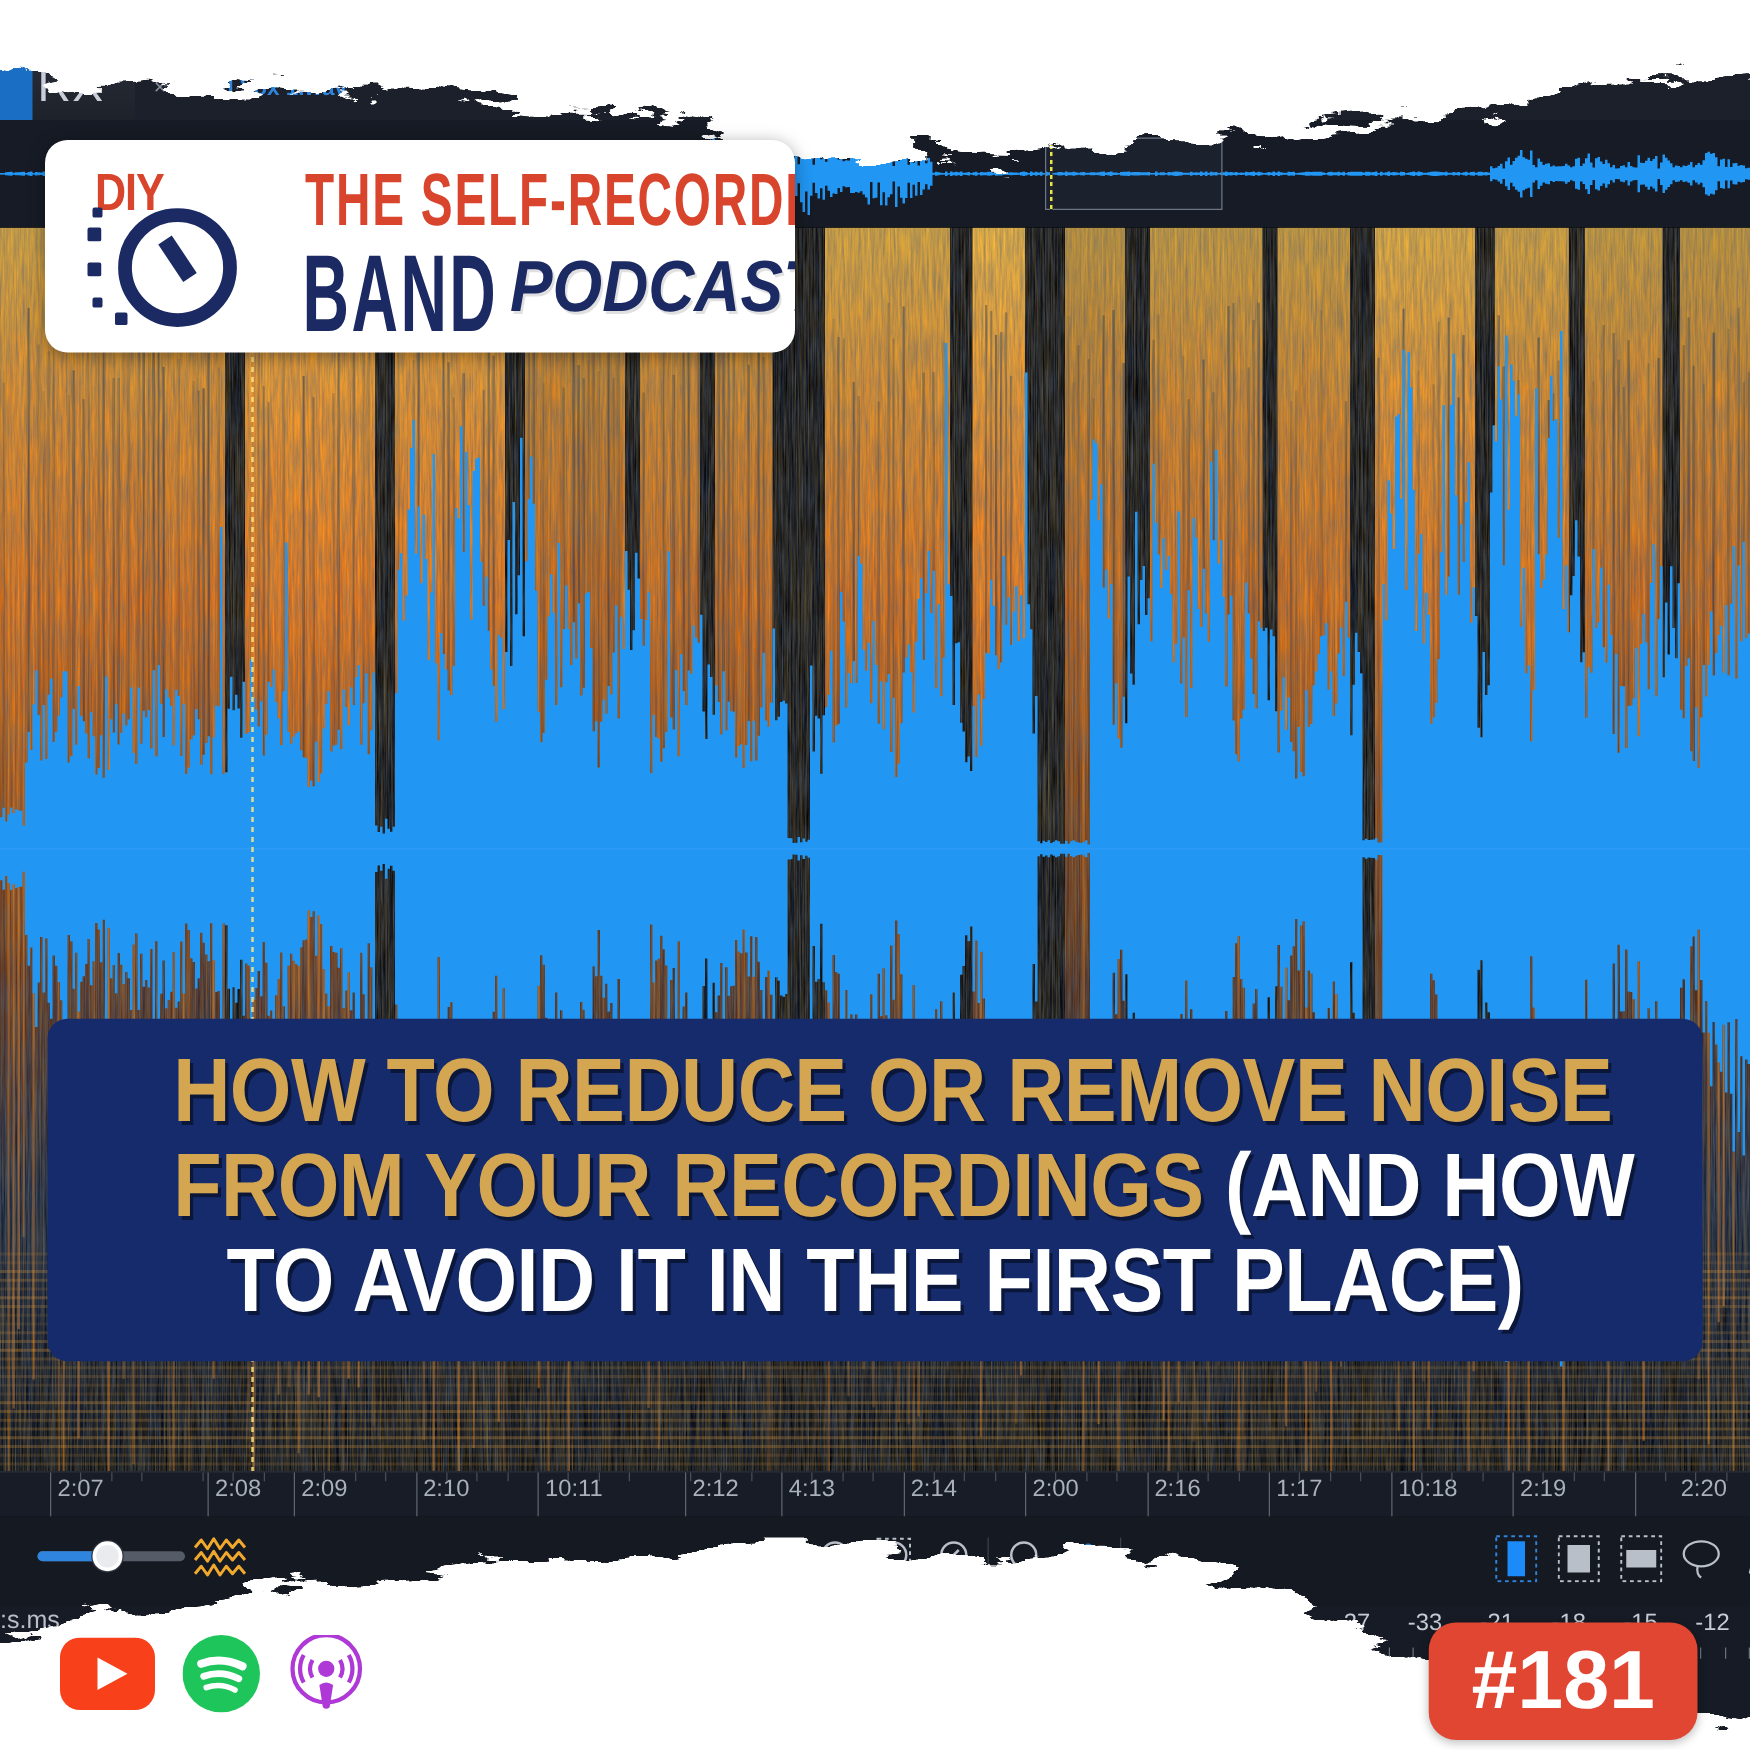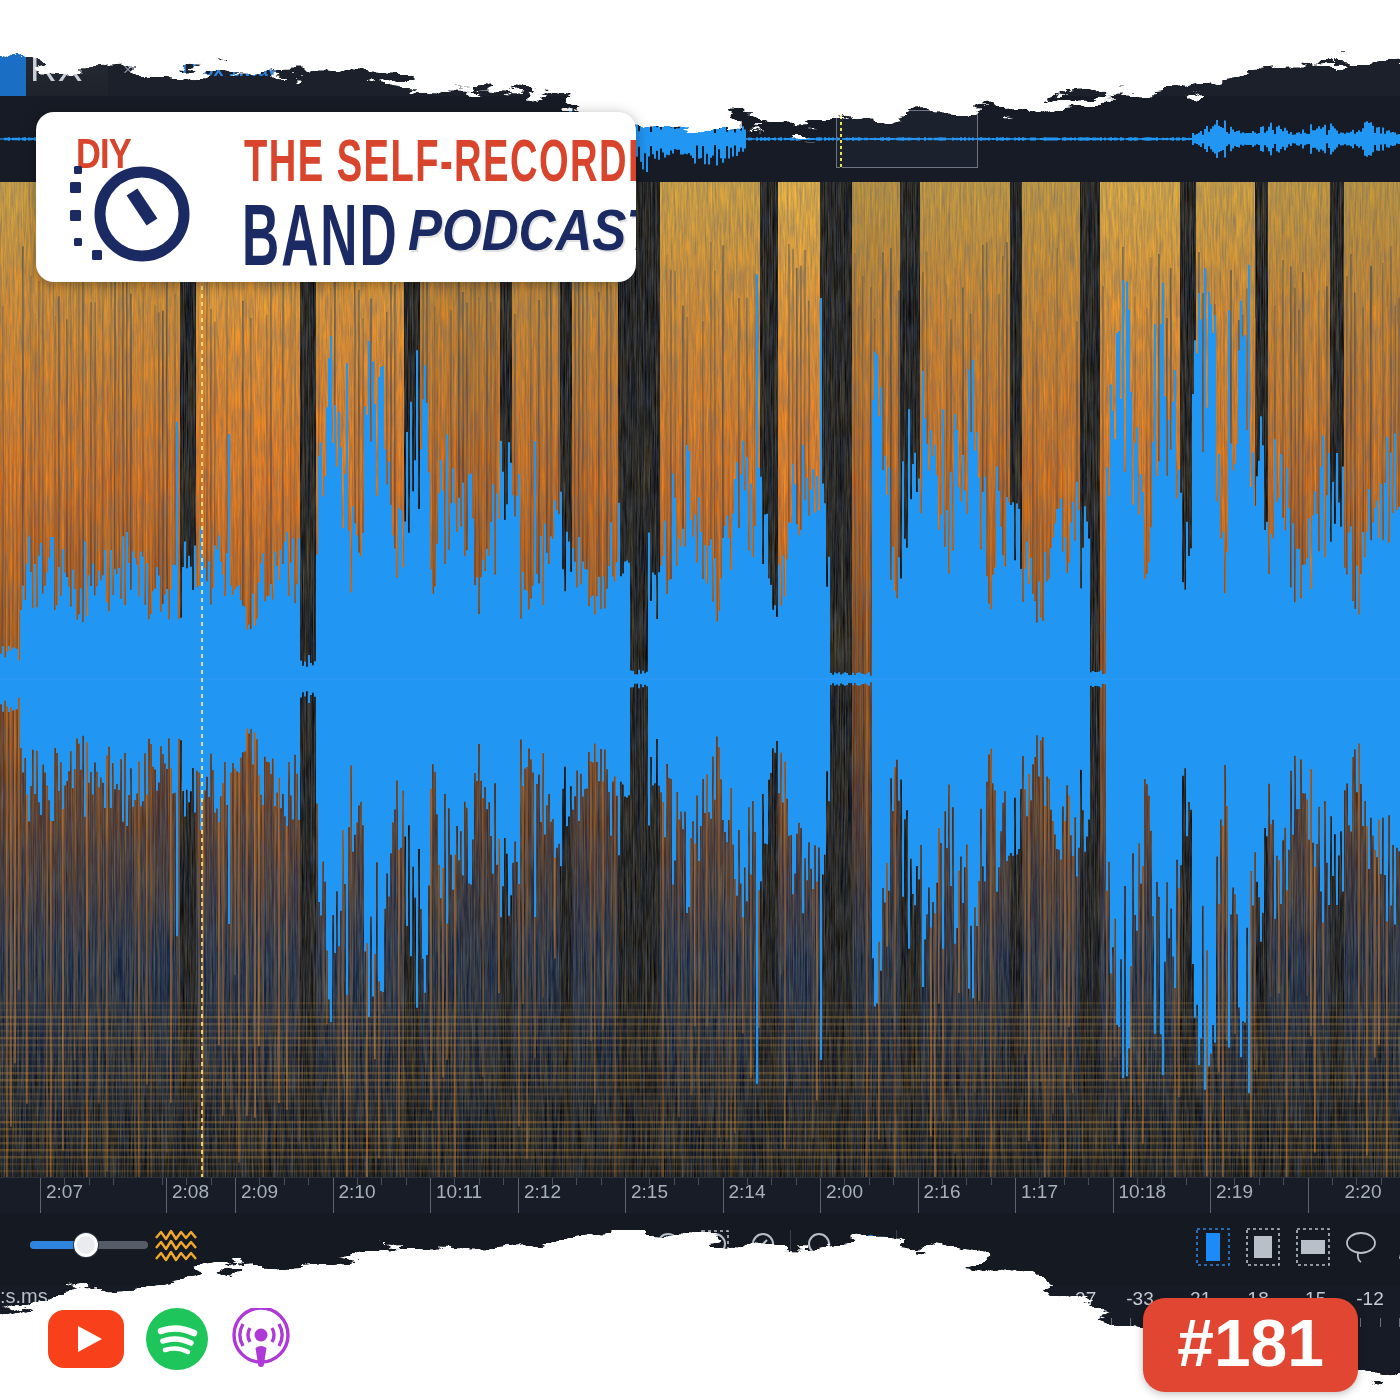--- a/index.html
+++ b/index.html
@@ -696,25 +696,25 @@
         <div class="subtick" style="left: 283.75px;"></div>
         <div class="subtick" style="left: 308.125px;"></div>
         <div class="tick" style="left: 332.5px;">2:10</div>
         <div class="subtick" style="left: 356.875px;"></div>
         <div class="subtick" style="left: 381.25px;"></div>
         <div class="subtick" style="left: 405.625px;"></div>
         <div class="tick" style="left: 430px;">10:11</div>
         <div class="subtick" style="left: 454.375px;"></div>
         <div class="subtick" style="left: 478.75px;"></div>
         <div class="subtick" style="left: 503.125px;"></div>
-        <div class="tick" style="left: 518px;">2:12</div>
+        <div class="tick" style="left: 548px;">2:12</div>
         <div class="subtick" style="left: 551.875px;"></div>
         <div class="subtick" style="left: 576.25px;"></div>
         <div class="subtick" style="left: 600.625px;"></div>
-        <div class="tick" style="left: 625px;">2:15</div>
+        <div class="tick" style="left: 625px;">4:13</div>
         <div class="subtick" style="left: 649.375px;"></div>
         <div class="subtick" style="left: 673.75px;"></div>
         <div class="subtick" style="left: 698.125px;"></div>
         <div class="tick" style="left: 722.5px;">2:14</div>
         <div class="subtick" style="left: 746.875px;"></div>
         <div class="subtick" style="left: 771.25px;"></div>
         <div class="subtick" style="left: 795.625px;"></div>
         <div class="tick" style="left: 820px;">2:00</div>
         <div class="subtick" style="left: 844.375px;"></div>
         <div class="subtick" style="left: 868.75px;"></div>
@@ -899,20 +899,25 @@
       </g>
       <circle cx="76" cy="50" r="42" fill="none" stroke="#1b2a63" stroke-width="11"></circle>
       <line x1="66" y1="28" x2="86" y2="58" stroke="#1b2a63" stroke-width="13" stroke-linecap="butt"></line>
     </svg>
 
     <div id="srb-line1">THE SELF-RECORDING</div>
     <div id="srb-band">BAND</div>
     <div id="srb-podcast">PODCAST</div>
   </div>
 
+  <div id="title-card">
+    <div class="title-line gold">HOW TO REDUCE OR REMOVE NOISE</div>
+    <div class="title-line"><span class="gold">FROM YOUR RECORDINGS</span><span class="wht"> (AND HOW</span></div>
+    <div class="title-line wht">TO AVOID IT IN THE FIRST PLACE)</div>
+  </div>
 
   <div id="platforms">
     <svg width="76" height="58" viewBox="0 0 76 58">
       <rect x="0" y="0" width="76" height="58" rx="16" fill="#f8401b"></rect>
       <polygon points="30,16 54,29 30,42" fill="#ffffff"></polygon>
     </svg>
     <svg width="62" height="62" viewBox="0 0 62 62">
       <circle cx="31" cy="31" r="31" fill="#1ec55b"></circle>
       <g stroke="#ffffff" fill="none" stroke-linecap="round">
         <path d="M15 23 Q31 17 48 25" stroke-width="6.5"></path>

